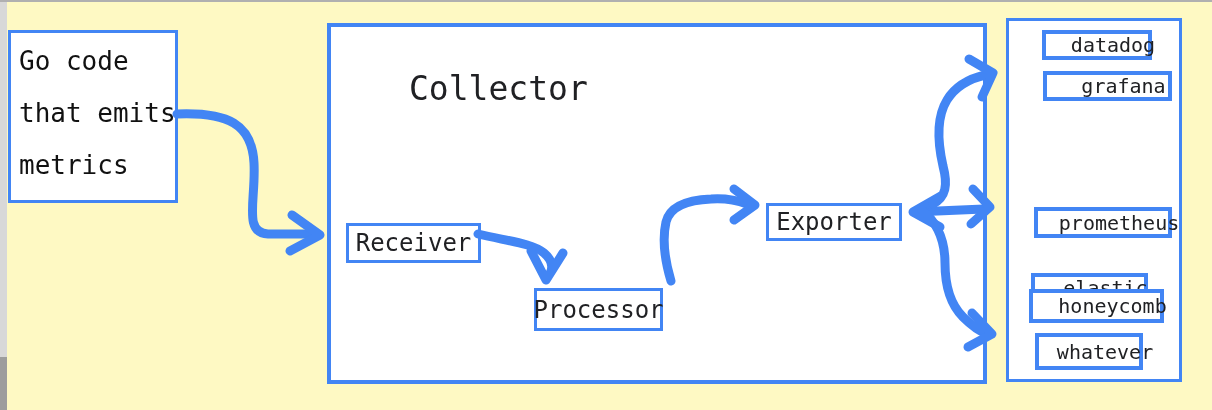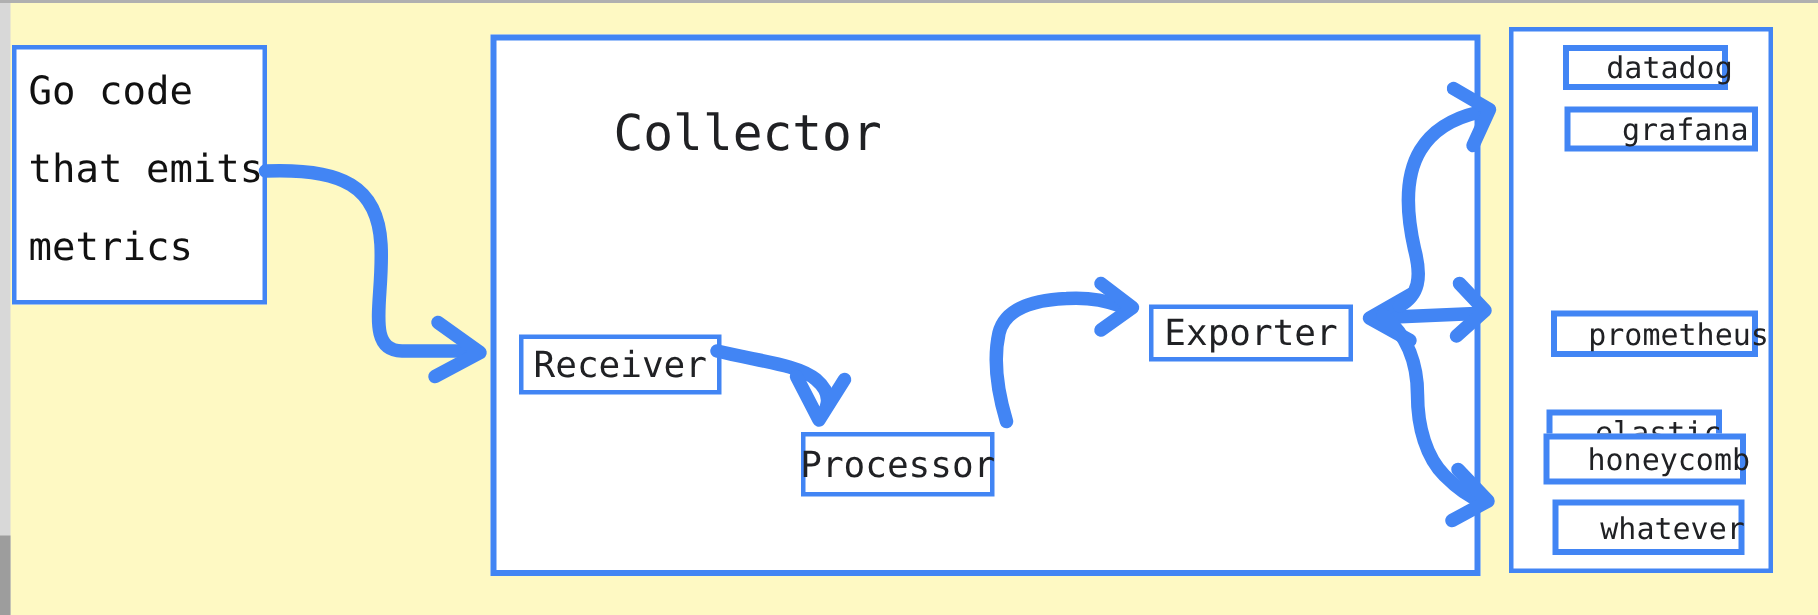--- a/index.html
+++ b/index.html
@@ -21,21 +21,21 @@
   .dests{left:1006px;top:18px;width:176px;height:364px;z-index:1;}
   .dest{position:absolute;display:flex;align-items:center;justify-content:center;
         font-size:20px;color:#202124;background:#fff;border:4px solid #4285f4;box-sizing:border-box;z-index:3;padding-left:32px;}
   .d0{left:1042px;top:30px;width:110px;height:30px;}
   .d1{left:1043px;top:71px;width:129px;height:30px;}
   .d2{left:1045px;top:112px;width:107px;height:31px;}
   .d3{left:1040px;top:156px;width:113px;height:30px;}
   .d4{left:1034px;top:207px;width:138px;height:31px;}
   .d5{left:1031px;top:241px;width:117px;height:30px;margin-top:32px;}
   .d6{left:1029px;top:289px;width:135px;height:34px;}
-  .d7{left:1035px;top:333px;width:128px;height:37px;}
+  .d7{left:1035px;top:333px;width:108px;height:37px;}
   .arrows{position:absolute;left:0;top:0;width:1212px;height:410px;z-index:10;pointer-events:none;}
   .arrows path{fill:none;stroke:#4285f4;stroke-width:9;stroke-linecap:round;stroke-linejoin:round;}
 </style>
 </head>
 <body>
 
 <div class="stage">
 
   <div class="topline"></div>
 

